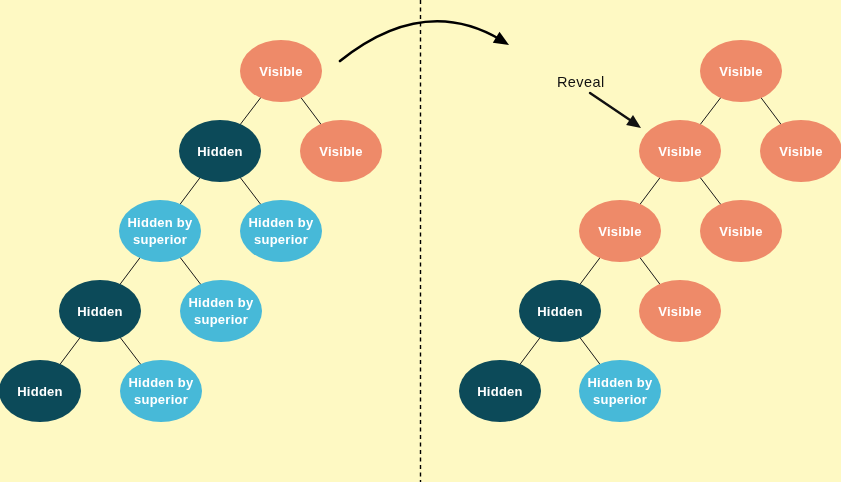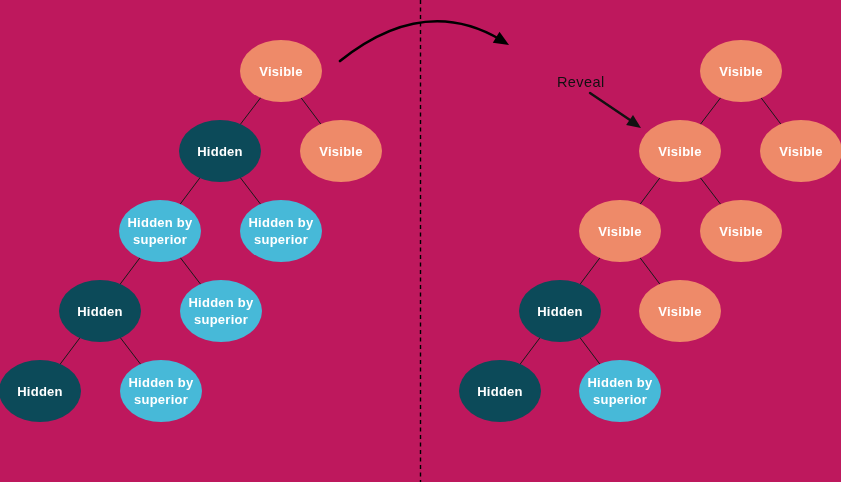--- a/index.html
+++ b/index.html
@@ -1,20 +1,20 @@
 <!DOCTYPE html>
 <html><head>
 <meta charset="utf-8">
 <style>
   html, body { margin: 0; padding: 0; background: #ffffff; }
   .stage {
     position: relative;
     width: 841px;
     height: 482px;
-    background: #be185d;
+    background: #fef9c3;
     overflow: hidden;
     font-family: "Liberation Sans", sans-serif;
   }
   svg { display: block; }
   .node-label {
     font-family: "Liberation Sans", sans-serif;
     font-size: 13px;
     font-weight: 700;
     letter-spacing: 0.25px;
     text-anchor: middle;

